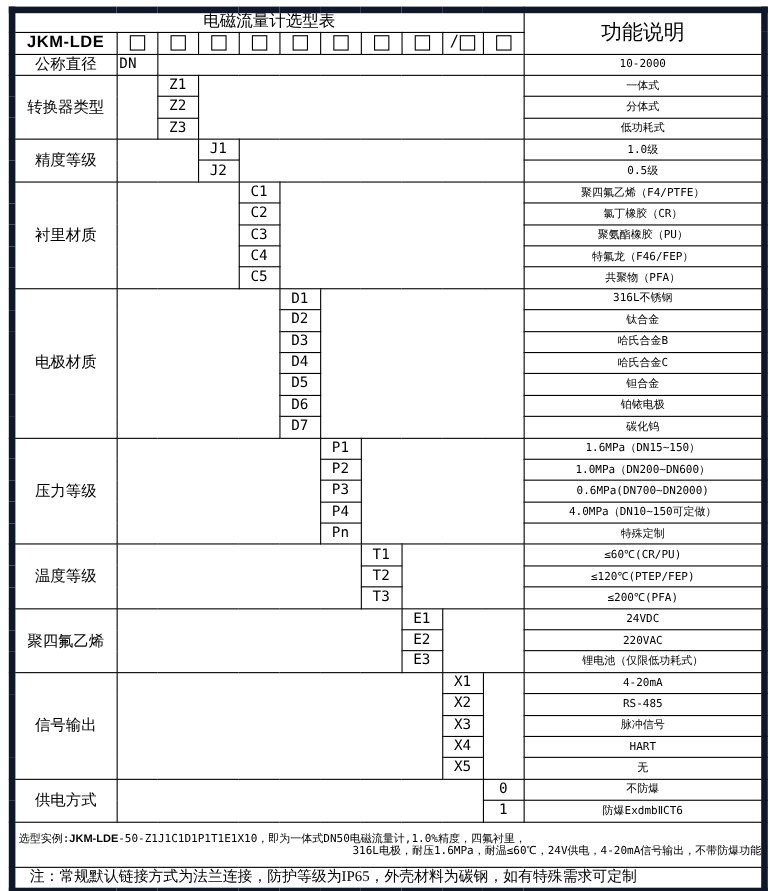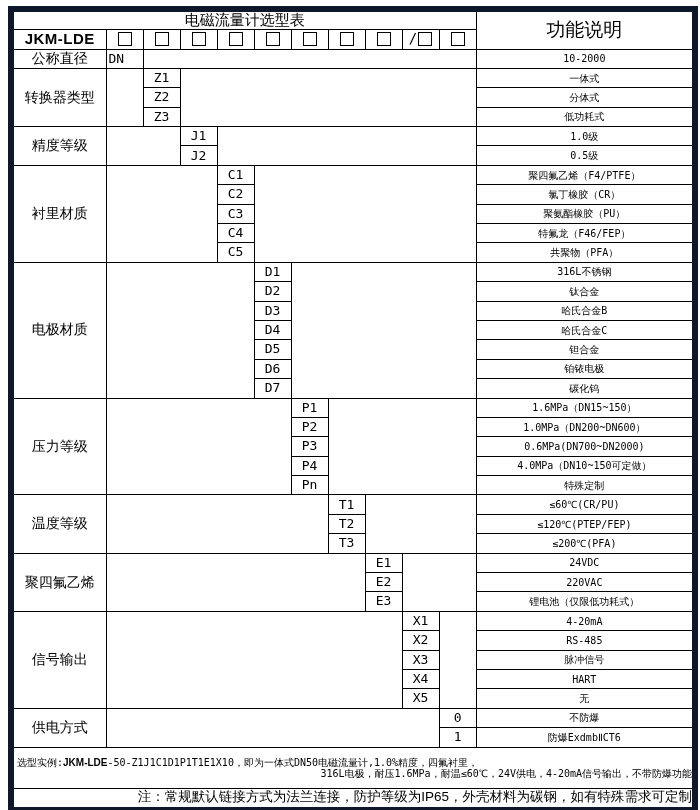--- a/index.html
+++ b/index.html
@@ -46,22 +46,22 @@
   tr.ex{height:41px;}
   tr.noterow{height:22px;}
   td.excell{
     text-align:left;font-size:10px;white-space:normal;
     font-family:"DejaVu Sans Mono",monospace;
   }
   .exline1{padding-left:3px;}
   .exline1 b{font-family:"Liberation Sans",sans-serif;font-weight:bold;}
   .exline2{text-align:right;}
   td.notecell{
-    text-align:right;padding-left:13px;font-size:13.5px;
-    font-family:Liberation Sans, sans-serif;
+    text-align:left;padding-left:13px;font-size:13.5px;
+    font-family:Liberation Serif, serif;
   }
 </style>
 </head>
 <body>
 
 <table class="sel">
   <colgroup>
     <col style="width:95px">
       <col style="width:37px">
       <col style="width:37px">

